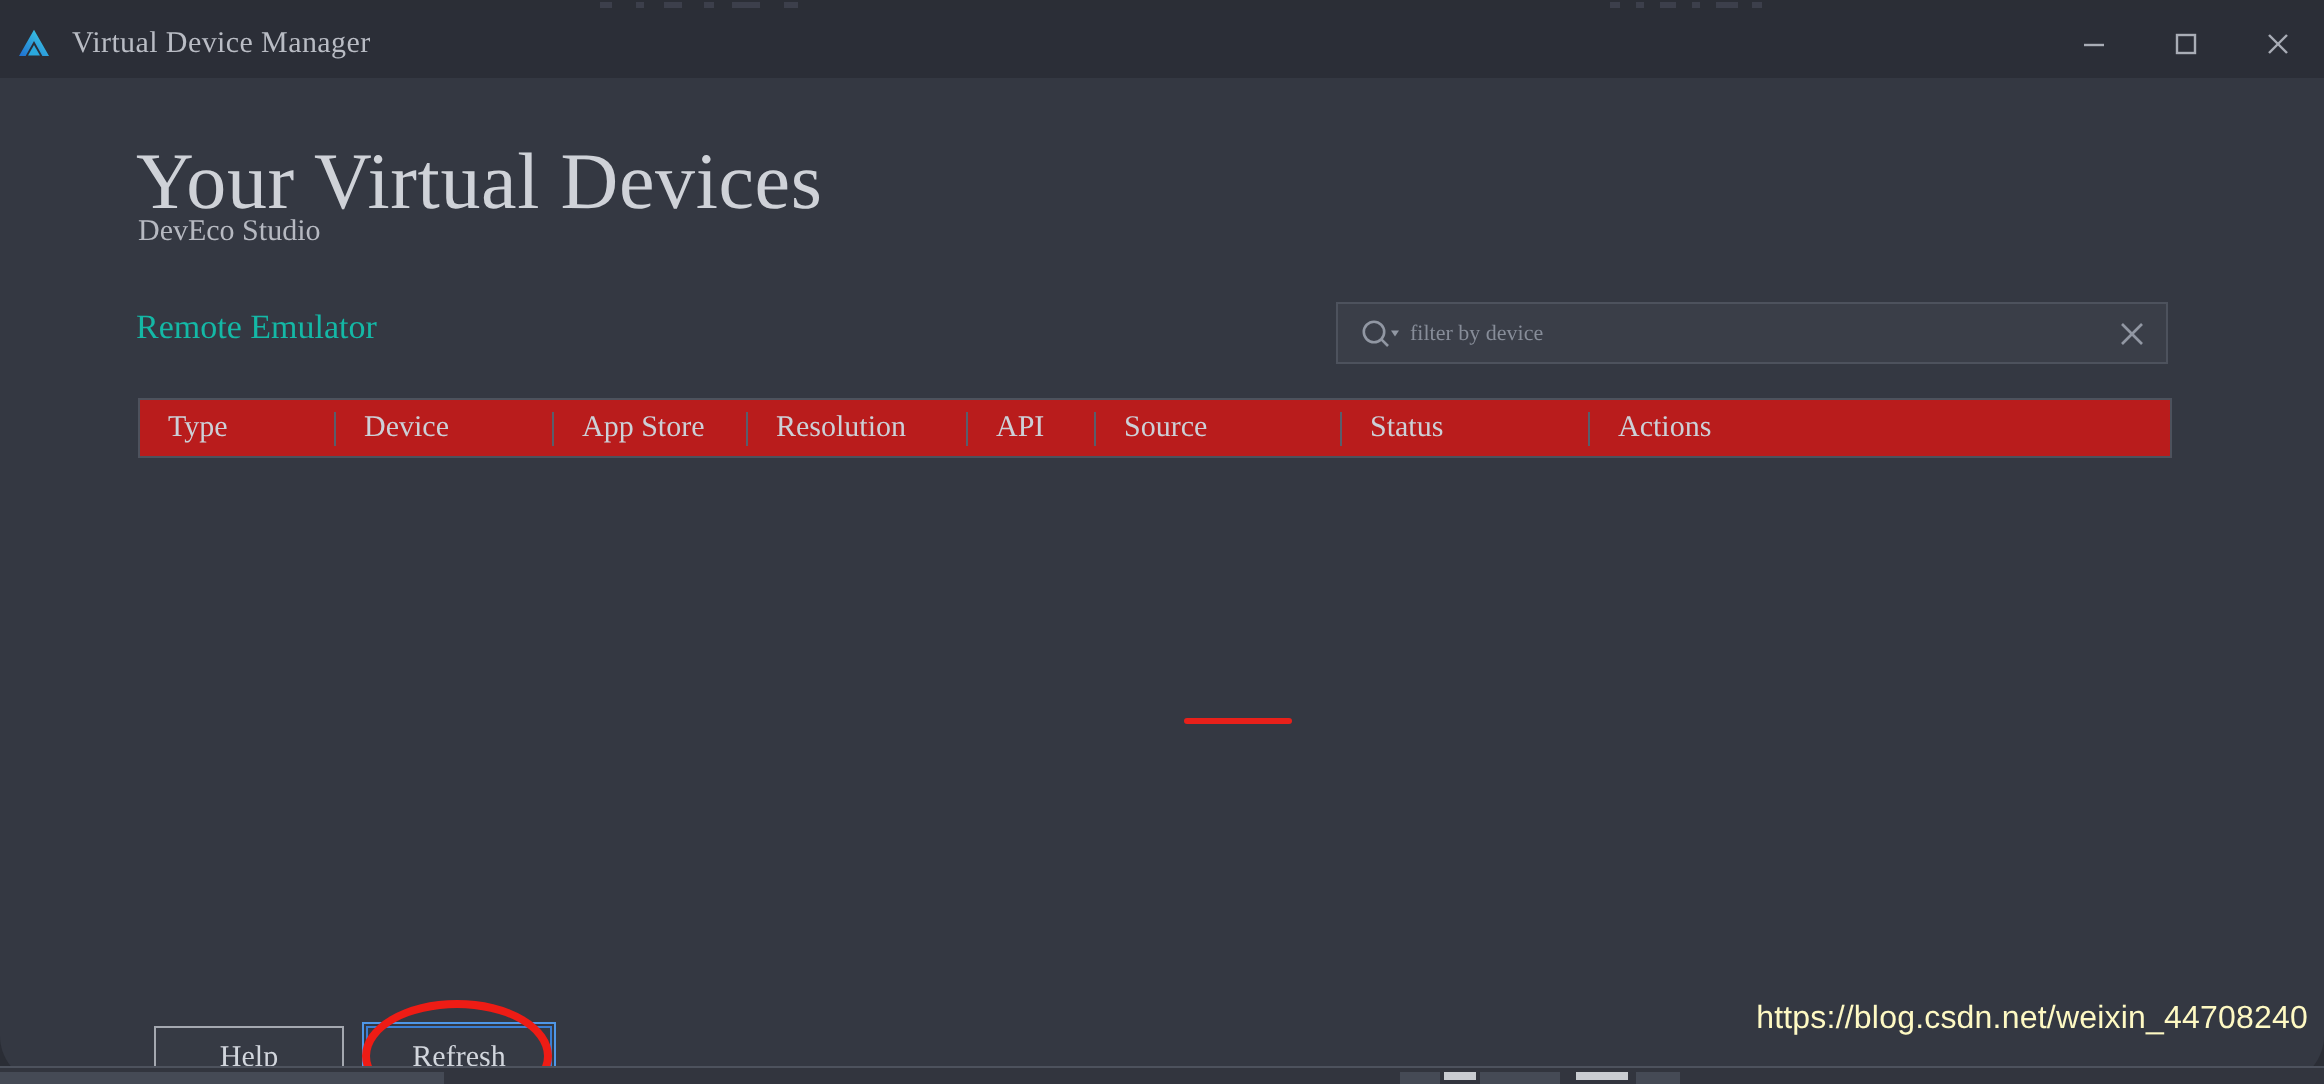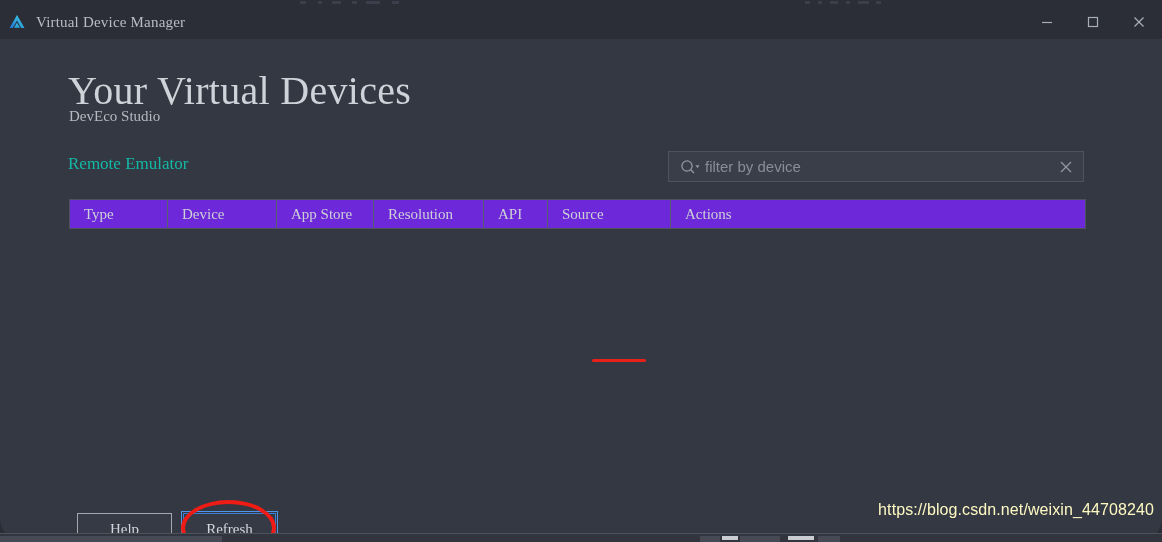--- a/index.html
+++ b/index.html
@@ -121,43 +121,44 @@
     width: 22px; height: 16px;
     flex: none;
     color: #9197a3;
   }
   .filter-input {
     flex: 1;
     background: transparent;
     border: none;
     outline: none;
     color: #c5c8cf;
-    font-family: Liberation Sans, sans-serif;
-    font-size: 15px;
+    font-family: Liberation Serif, serif;
+    font-size: 11px;
     padding: 0 6px 0 4px;
   }
   .filter-input::placeholder { color: #878d99; opacity: 1; }
   .clear-icon {
     margin-right: 10px;
     width: 14px; height: 14px;
     flex: none;
     color: #9197a3;
   }
 
   
   .table-wrap {
     position: absolute;
     left: 69px; top: 160px;
     width: 1017px; height: 256px;
   }
   .table-head {
     display: flex;
     height: 30px;
-    background: #6d28d9;
+    background: #b91c1c;
     border: 1px solid #4d525d;
+    align-items: center;
   }
   .th {
     display: flex;
     align-items: center;
     padding-left: 14px;
     font-size: 15px;
     color: #ccd0d7;
     border-right: 1px solid #585e6b;
     overflow: hidden;
     white-space: nowrap;
@@ -312,20 +313,21 @@
     </div>
 
     <div class="table-wrap">
       <div class="table-head" id="thead">
           <div class="th" style="width: 98px;">Type</div>
           <div class="th" style="width: 109px;">Device</div>
           <div class="th" style="width: 97px;">App Store</div>
           <div class="th" style="width: 110px;">Resolution</div>
           <div class="th" style="width: 64px;">API</div>
           <div class="th" style="width: 123px;">Source</div>
+          <div class="th" style="width: 124px;">Status</div>
           <div class="th" style="width: 186px;">Actions</div>
         </div>
     </div>
 
     <div class="annot-underline"></div>
 
     <div class="btn btn-help">Help</div>
     <div class="btn btn-refresh">Refresh</div>
 
     <div class="annot-ellipse"></div>

